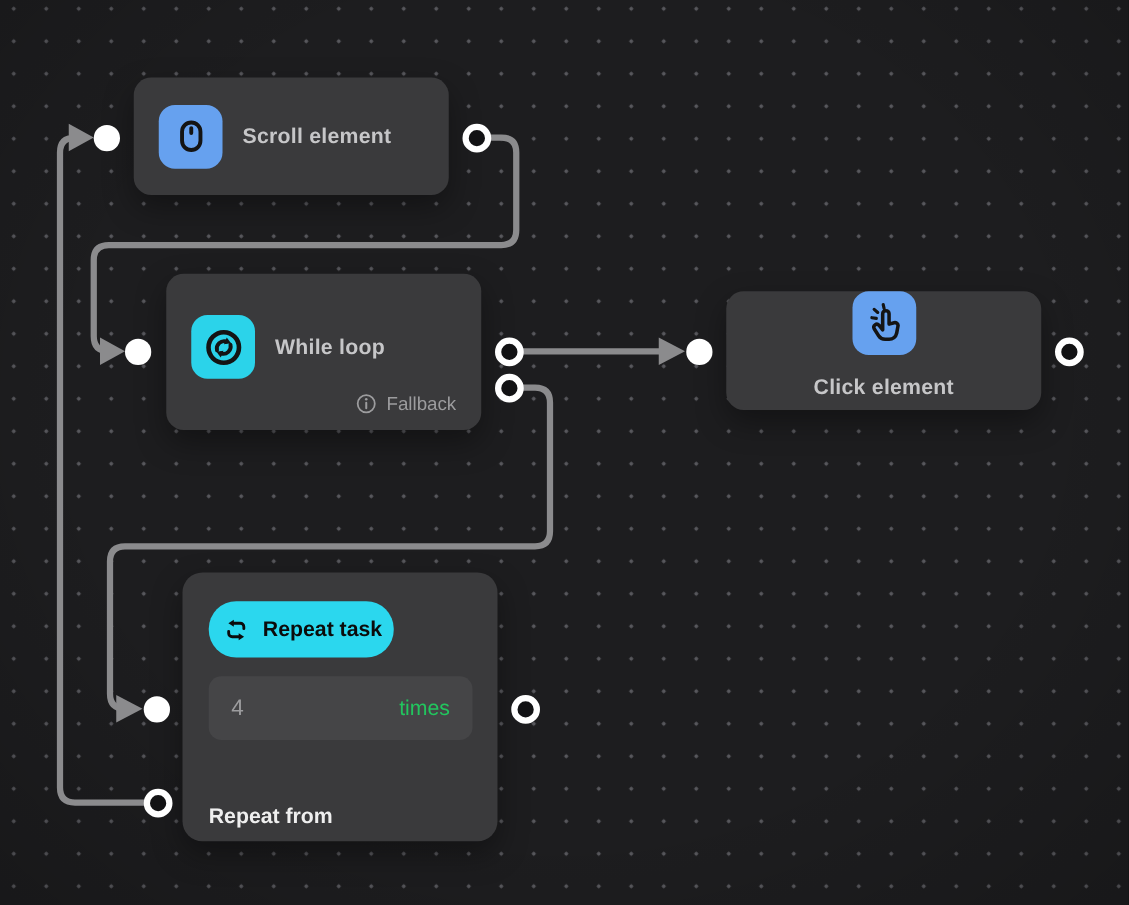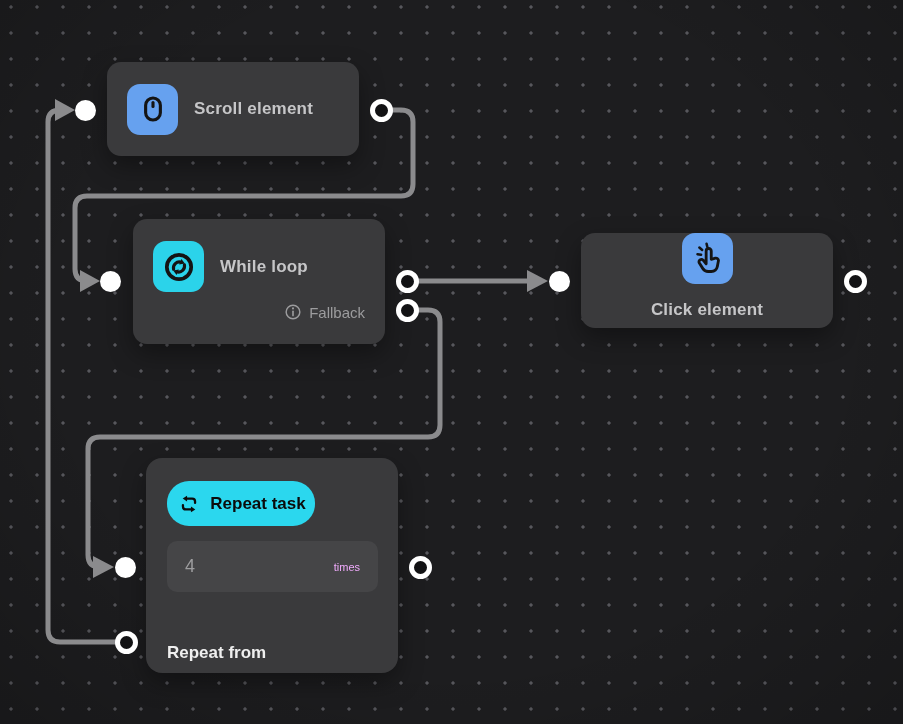--- a/index.html
+++ b/index.html
@@ -41,21 +41,21 @@
     display:flex;align-items:center;justify-content:center;gap:8px;
     font-family:"Liberation Sans",sans-serif;font-size:17px;font-weight:bold;color:#0b0b0b;cursor:pointer;
   }
   .times-field{
     position:absolute;left:21px;top:83px;width:211px;height:51px;
     background:#454547;border-radius:10px;
     display:flex;align-items:center;justify-content:space-between;
     padding:0 18px;box-sizing:border-box;
   }
   .times-value{font-size:18px;color:#9d9d9f;}
-  .times-suffix{font-size:11px;color:#f0abfc;}
+  .times-suffix{font-size:17px;color:#22c55e;}
   .repeat-footer-wrap{position:absolute;left:21px;bottom:10px;font-size:17px;font-weight:bold;color:#efefef;}
 </style>
 </head>
 <body>
 
 <div class="canvas">
 
   <svg class="edges" width="903" height="724" viewBox="0 0 903 724">
 
     <path d="M 126 642 L 60 642 Q 48 642 48 630 L 48 122 Q 48 110 60 110 L 57 110"></path>
@@ -77,21 +77,21 @@
         <svg width="34" height="34" viewBox="0 0 24 24">
           <rect x="6.8" y="4.2" width="10.4" height="15.6" rx="5.2" fill="none" stroke="#141414" stroke-width="2.2"></rect>
           <line x1="12" y1="7.4" x2="12" y2="10.2" stroke="#141414" stroke-width="2.2" stroke-linecap="round"></line>
         </svg>
       </div>
       <div class="node-title">Scroll element</div>
     </div>
   </div>
 
   <div class="node" style="left:133px;top:219px;width:252px;height:125px;">
-    <div class="node-row" style="padding-top:22px;">
+    <div class="node-row" style="padding-top:33px;">
       <div class="icon-sq icon-cyan">
         <svg width="34" height="34" viewBox="0 0 24 24">
           <circle cx="12" cy="12" r="8.6" fill="none" stroke="#141414" stroke-width="2.6"></circle>
           <path d="M8.2 13.6 a4.2 4.2 0 0 1 5.3-5" fill="none" stroke="#141414" stroke-width="2.2" stroke-linecap="round"></path>
           <polygon points="13.7,6.4 16.1,9.6 12.1,10.2" fill="#141414"></polygon>
           <path d="M15.8 10.4 a4.2 4.2 0 0 1-5.3 5" fill="none" stroke="#141414" stroke-width="2.2" stroke-linecap="round"></path>
           <polygon points="10.3,17.6 7.9,14.4 11.9,13.8" fill="#141414"></polygon>
         </svg>
       </div>
       <div class="node-title">While loop</div>

